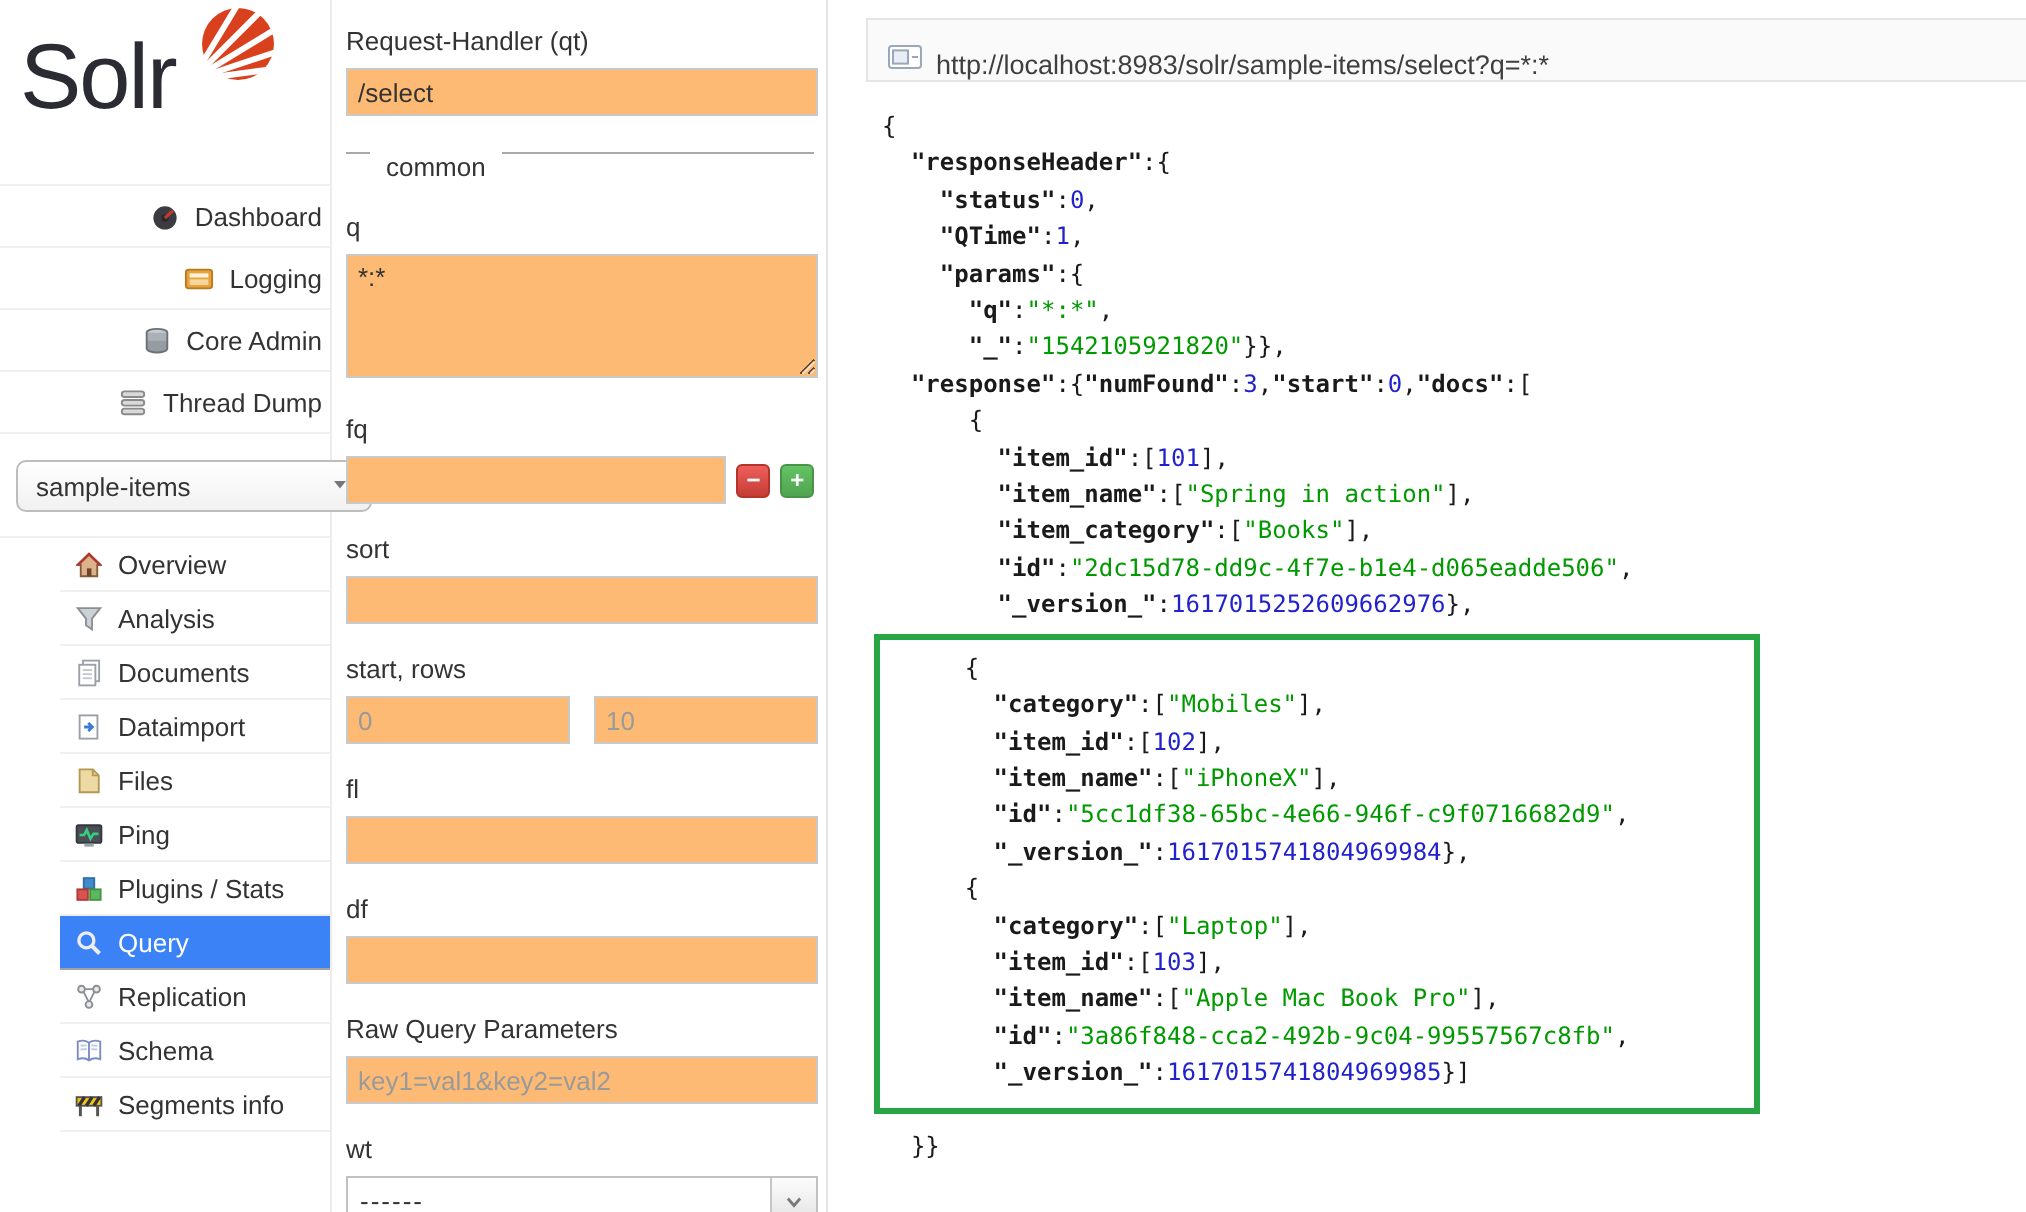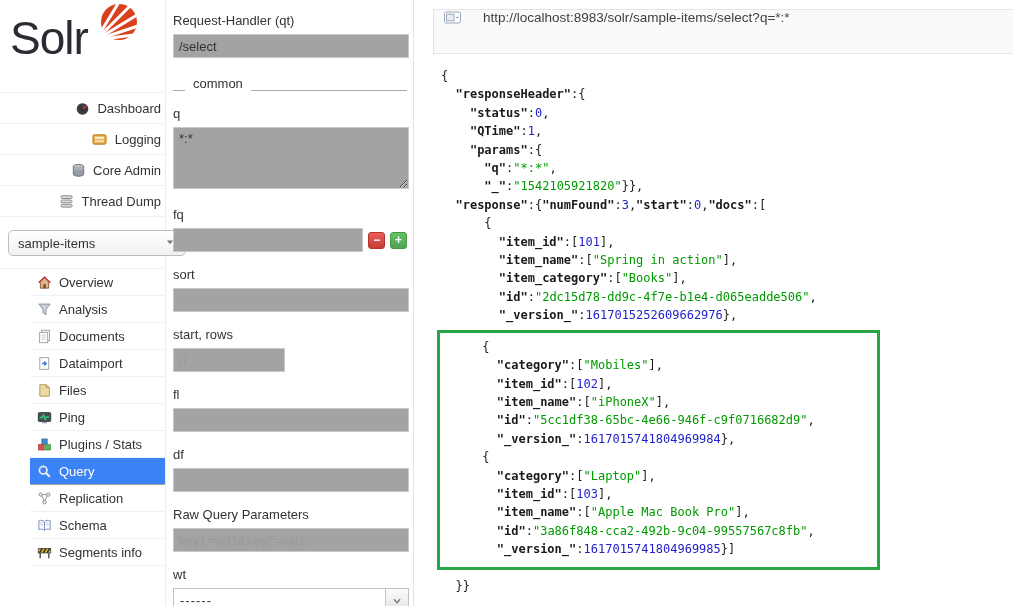--- a/index.html
+++ b/index.html
@@ -24,45 +24,45 @@
   .menu-core .nav-row { margin-left:30px; padding:5px 4px 5px 6px; }
   .menu-core { border-top:1px solid #f0f0f0; }
   .nav-row.selected { background:#3b82f6; color:#fff; border-bottom-color:#a2a2a2; }
 
   
   .form-col { width:248px; flex:0 0 248px; border-right:1px solid #e3e3e3;
               padding:13px 6px 0 7px; font-size:13px; }
   .f-label { display:block; margin:15px 0 6px; color:#333; }
   .f-label:first-child { margin-top:0; }
   .txt { width:236px; height:24px; border:1px solid #c9c9c9; padding:2px 5px; font-size:13px;
-         color:#333; font-family:"Liberation Sans",sans-serif; background:#a3a3a3; }
+         color:#333; font-family:"Liberation Sans",sans-serif; background:#fdba74; }
   .txt::placeholder { color:#9a9a9a; }
   textarea.txt { height:62px; resize:both; line-height:16px; padding-top:3px; }
-  .legend-row { display:flex; align-items:flex-end; gap:8px; margin:18px 0 2px; }
+  .legend-row { display:flex; align-items:flex-start; gap:8px; margin:18px 0 2px; }
   .legend-row .dash { width:12px; border-top:1px solid #aaa; }
   .legend-row .line { flex:1; border-top:1px solid #aaa; }
   .fq-row { display:flex; align-items:center; gap:5px; }
   .fq-row .txt { width:192px; }
   .mini-btn { width:17px; height:17px; border-radius:3px; color:#fff; font-size:12px; font-weight:bold;
               line-height:15px; text-align:center; cursor:pointer; padding:0; }
   .btn-remove { background:linear-gradient(#ee5f5b,#c43c35); border:1px solid #b53328; }
   .btn-add    { background:linear-gradient(#62c462,#51a351); border:1px solid #4a944a; }
   .two-col { display:flex; gap:12px; }
   .two-col .txt { width:112px; }
   .select { width:236px; height:25px; border:1px solid #c1c1c1; background:#fff;
             display:flex; align-items:center; cursor:pointer; }
   .select-value { flex:1; padding-left:6px; color:#333; letter-spacing:1px; }
   .select-arrow { width:23px; height:23px; border-left:1px solid #c6c6c6;
                   background:linear-gradient(#fcfcfc,#e2e2e2); display:flex; align-items:center;
                   justify-content:center; border-radius:0 2px 2px 0; }
 
   
   .results { flex:1; min-width:0; padding-left:19px; }
-  .url-bar { margin-top:9px; height:45px; background:#fafafa; border:1px solid #e5e5e5; border-right:none;
-             display:flex; align-items:flex-start; gap:22px; padding:0 10px; }
+  .url-bar { margin-top:9px; height:32px; background:#fafafa; border:1px solid #e5e5e5; border-right:none;
+             display:flex; align-items:flex-end; gap:7px; padding:0 10px; }
   .url-text { font-size:13.5px; color:#3f3f3f; text-decoration:none; white-space:nowrap; }
   .json { margin-top:13px; padding-left:8px; font-family:"DejaVu Sans Mono","Liberation Mono",monospace;
           font-size:12px; line-height:18.4px; color:#1a1a1a; }
   .json-line { white-space:pre; }
   .tk-k { font-weight:bold; color:#1a1a1a; }
   .tk-p { color:#1a1a1a; }
   .tk-s { color:#009900; }
   .tk-n { color:#2222cc; }
   .hl-box { border:3px solid #28a645; width:443px; margin:5px 0 7px -4px; padding:5px 0 8px 0; }
   .hl-box .json-line { margin-left:-1px; }
@@ -283,20 +283,21 @@
       <button class="mini-btn btn-remove">−</button>
       <button class="mini-btn btn-add">+</button>
     </div>
 
     <label class="f-label">sort</label>
     <input class="txt" value="" style="">
 
     <label class="f-label">start, rows</label>
     <div class="two-col">
       <input class="txt" placeholder="0" style="">
+      <input class="txt" placeholder="10" style="">
     </div>
 
     <label class="f-label">fl</label>
     <input class="txt" value="" style="">
 
     <label class="f-label">df</label>
     <input class="txt" value="" style="">
 
     <label class="f-label">Raw Query Parameters</label>
     <input class="txt" placeholder="key1=val1&amp;key2=val2" style="">

